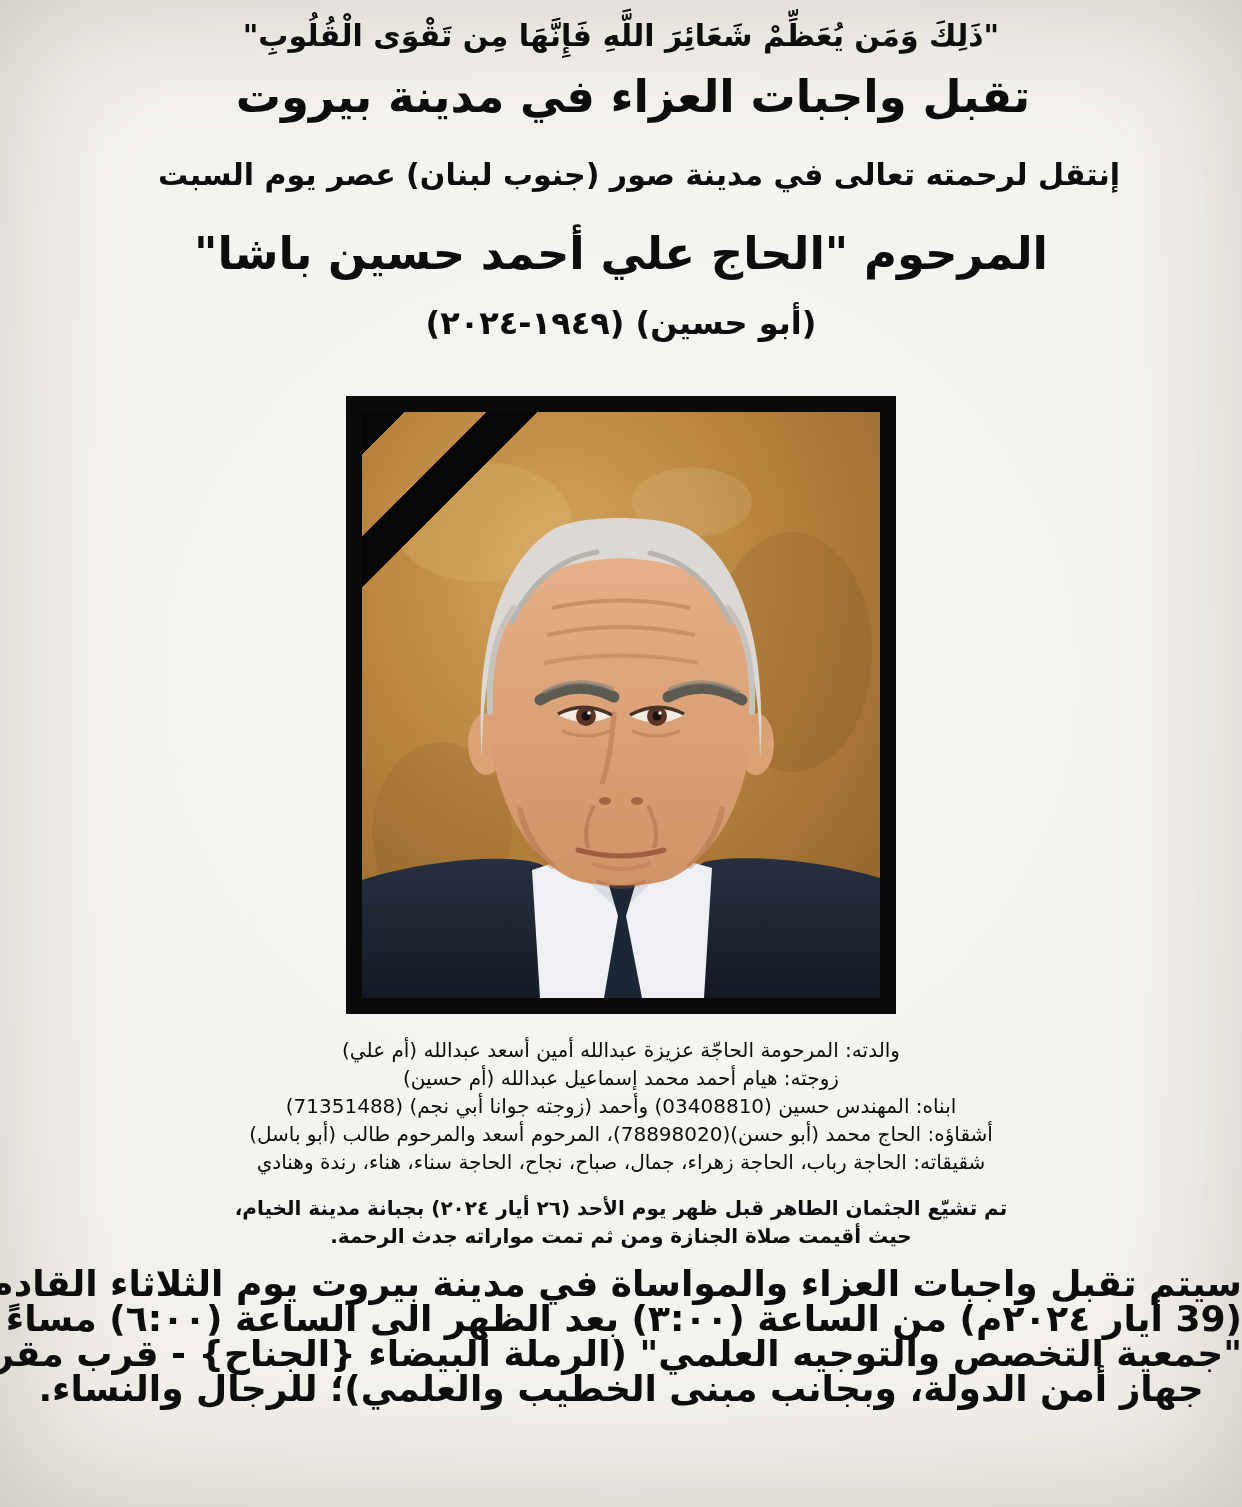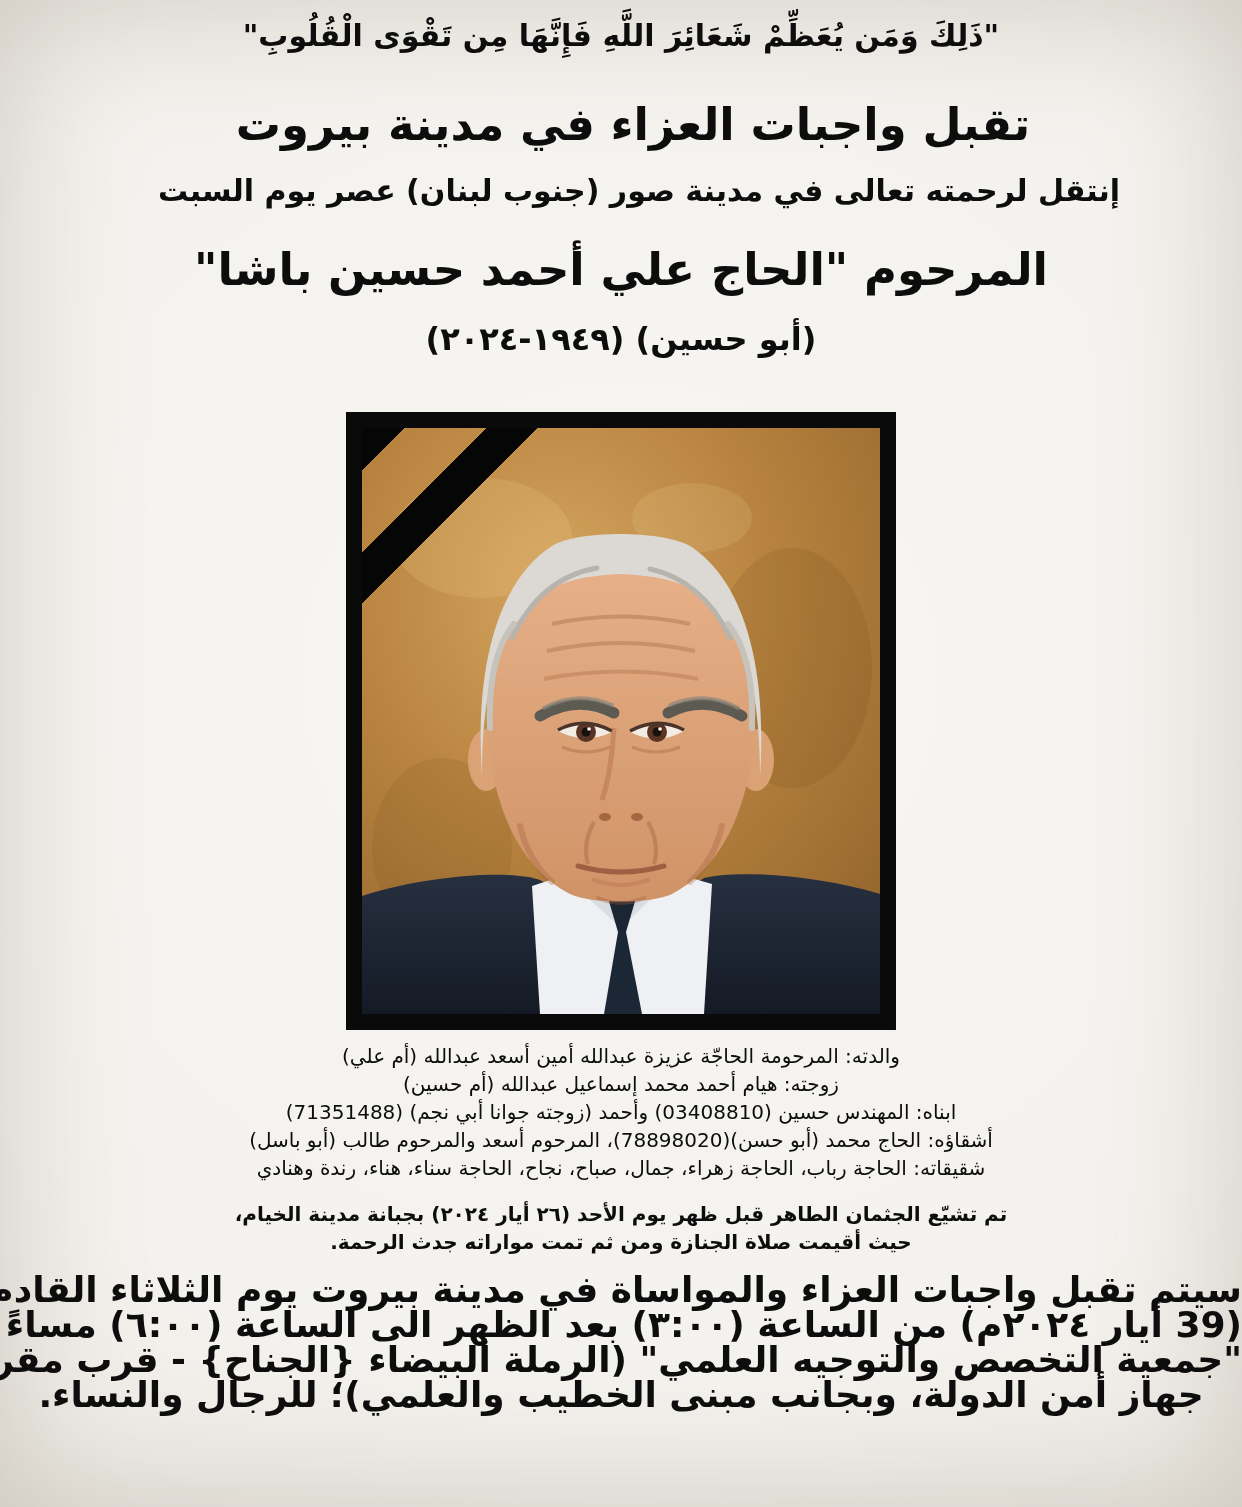--- a/index.html
+++ b/index.html
@@ -9,42 +9,42 @@
     margin:0 auto;
     overflow:hidden;
     direction:rtl;
     text-align:center;
     font-family:"DejaVu Sans",sans-serif;
     color:#0d0d0d;
     background:radial-gradient(125% 95% at 50% 45%, #f8f6f3 0%, #f4f2ee 50%, #ece8e2 75%, #ddd8ce 90%, #c7c0b2 100%);
     box-shadow:inset 0 0 140px rgba(115,105,85,.28);
   }
   .verse{padding-top:14px;font-size:30px;font-weight:700;line-height:44px;}
-  .title{margin-top:36px;font-size:45px;font-weight:700;line-height:62px;padding-left:24px;}
-  .intro{margin-top:10px;font-size:30px;font-weight:700;line-height:50px;padding-left:36px;}
+  .title{margin-top:8px;font-size:45px;font-weight:700;line-height:62px;padding-left:24px;}
+  .intro{margin-top:22px;font-size:30px;font-weight:700;line-height:50px;padding-left:36px;}
   .name{margin-top:24px;font-size:45px;font-weight:700;line-height:60px;}
   .kunya{margin-top:10px;font-size:32px;font-weight:700;line-height:58px;}
   .photo-frame{
     position:relative;
     width:518px;height:586px;
     margin:44px auto 0;
     border:16px solid #0a0a0a;
     background:#b07c3c;
   }
   .photo-frame svg{display:block;width:518px;height:586px;}
   .ribbon-overlay{
     position:absolute;inset:0;
     background:linear-gradient(135deg,
       #060606 0px, #060606 30px,
       rgba(0,0,0,0) 30px, rgba(0,0,0,0) 88px,
       #060606 88px, #060606 124px,
       rgba(0,0,0,0) 124px);
     pointer-events:none;
   }
-  .family{margin-top:12px;font-size:20px;font-weight:400;line-height:28px;text-align:center;}
+  .family{margin-top:22px;font-size:20px;font-weight:400;line-height:28px;text-align:center;}
   .burial{margin-top:18px;font-size:20px;font-weight:700;line-height:28px;}
   .condolences{margin-top:16px;font-size:36px;font-weight:700;line-height:35px;}
   .line{white-space:nowrap;}
 </style>
 </head>
 <body>
 
 <div class="page">
 
   <div class="verse">"ذَلِكَ وَمَن يُعَظِّمْ شَعَائِرَ اللَّهِ فَإِنَّهَا مِن تَقْوَى الْقُلُوبِ"</div>

